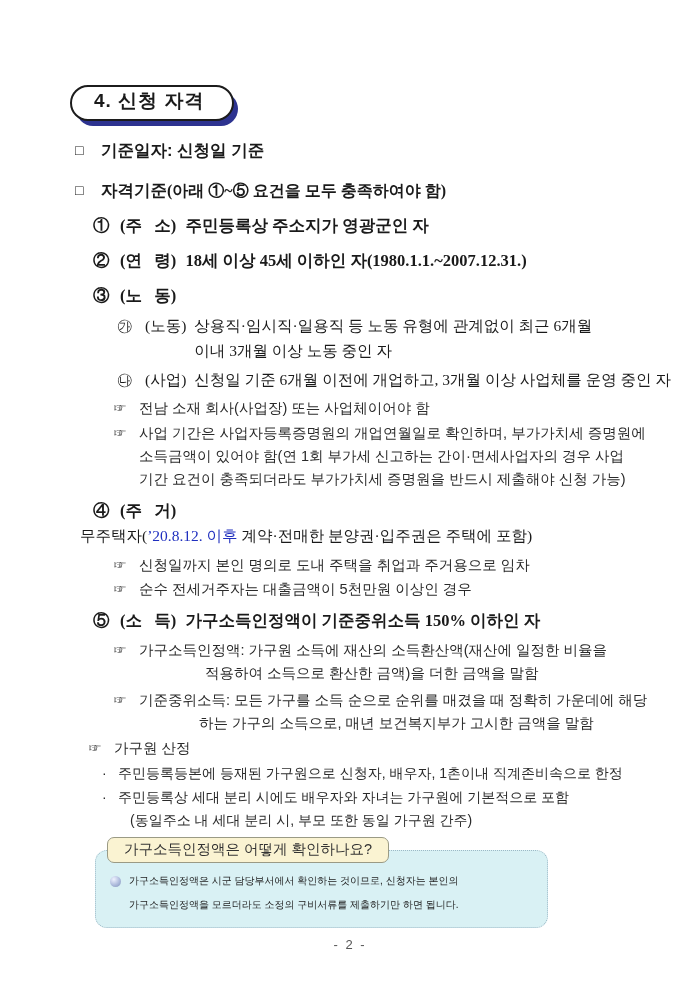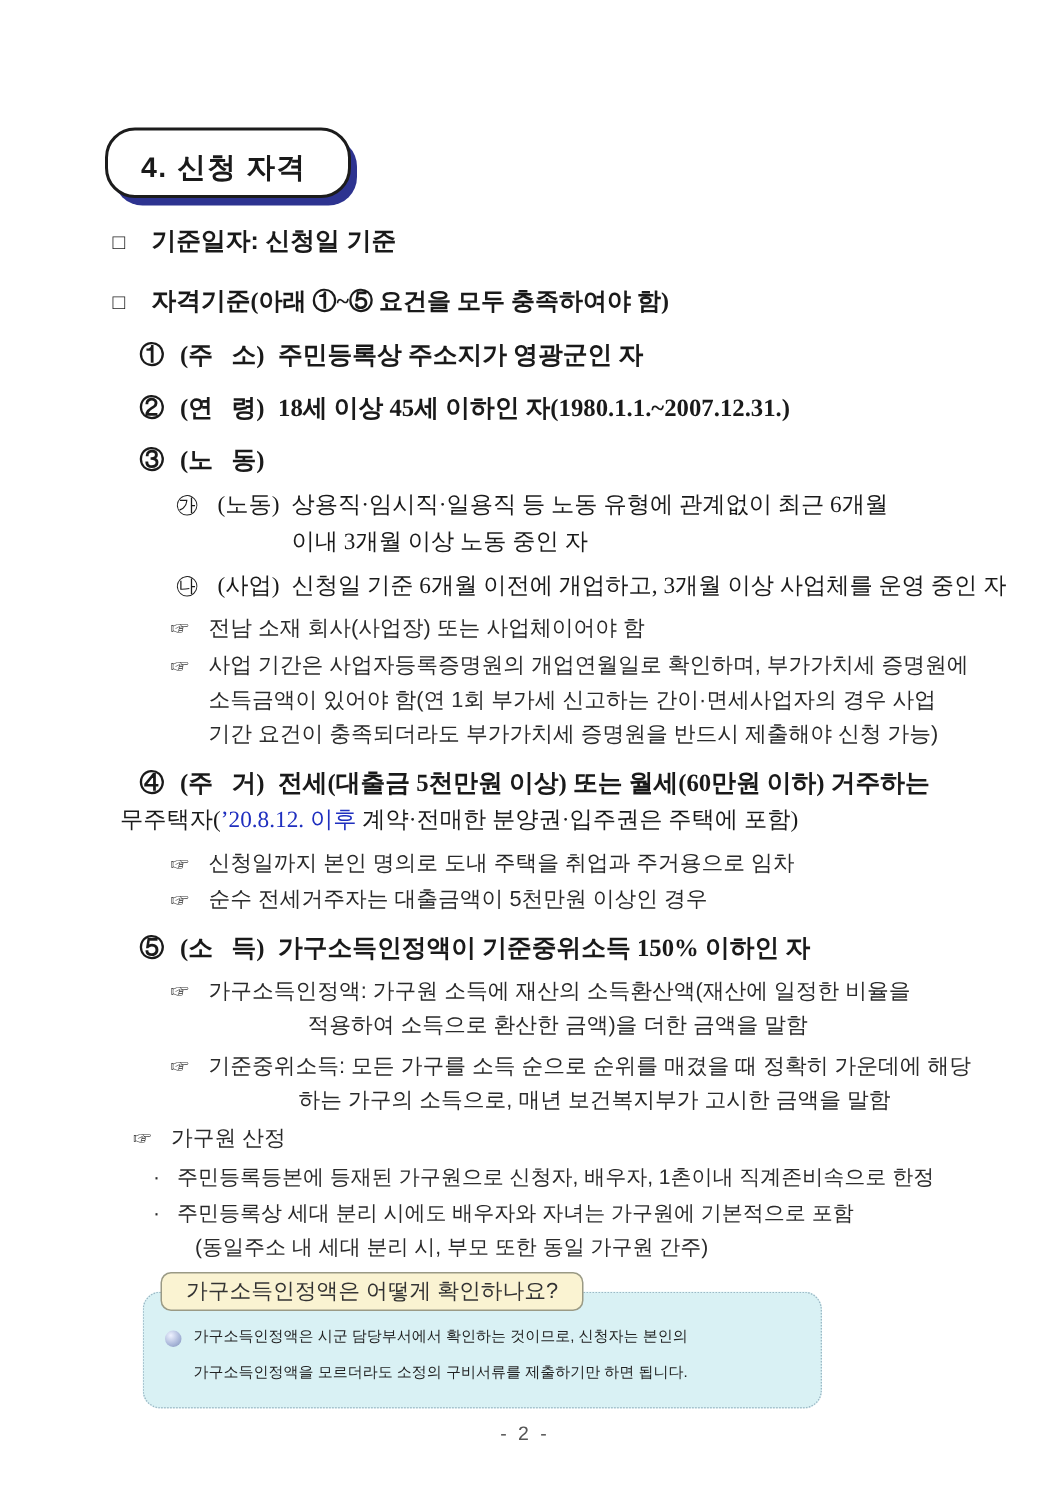--- a/index.html
+++ b/index.html
@@ -12,21 +12,21 @@
     color:#1a1a1a;
     box-sizing:border-box;
     padding-top:85px;
   }
   
   .title-box{
     display:inline-block;
     margin-left:70px;
     border:2px solid #1c1c1c;
     border-radius:20px;
-    padding:12px 28px 5px 22px;
+    padding:1px 28px 5px 22px;
     font-family:"Liberation Sans", sans-serif;
     font-weight:bold;
     font-size:19px;
     letter-spacing:1px;
     background:#fff;
     box-shadow:5px 6px 0 -1px #2d3390;
   }
   
   .row{display:flex;align-items:flex-start;}
   .stack{display:flex;flex-direction:column;}
@@ -156,21 +156,20 @@
       <span class="ln">사업 기간은 사업자등록증명원의 개업연월일로 확인하며, 부가가치세 증명원에</span>
       <span class="ln">소득금액이 있어야 함(연 1회 부가세 신고하는 간이·면세사업자의 경우 사업</span>
       <span class="ln">기간 요건이 충족되더라도 부가가치세 증명원을 반드시 제출해야 신청 가능)</span>
     </span>
   </div>
 
   <div class="mt9">
     <div class="row item-row">
       <span class="mk">④</span>
       <span class="lbl">(주   거)</span>
-      <span class="ln">전세(대출금 5천만원 이상) 또는 월세(60만원 이하) 거주하는</span>
     </div>
     <div class="item4-l2"><span>무주택자(</span><span class="blue">’20.8.12. 이후</span><span> 계약·전매한 분양권·입주권은 주택에 포함)</span></div>
   </div>
 
   <div class="row note mt4">
     <span class="mk">☞</span>
     <span class="ln">신청일까지 본인 명의로 도내 주택을 취업과 주거용으로 임차</span>
   </div>
 
   <div class="row note mt1">

